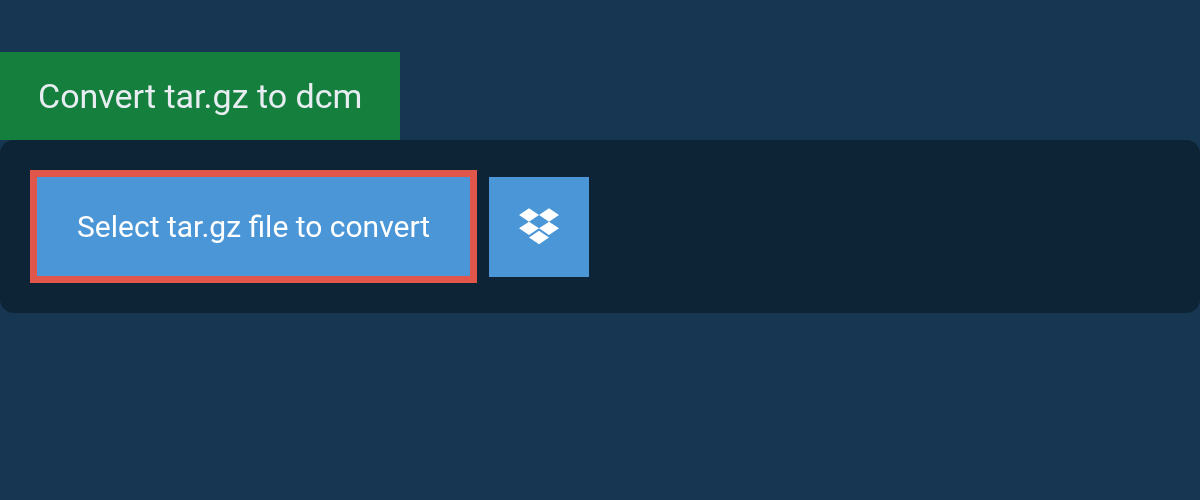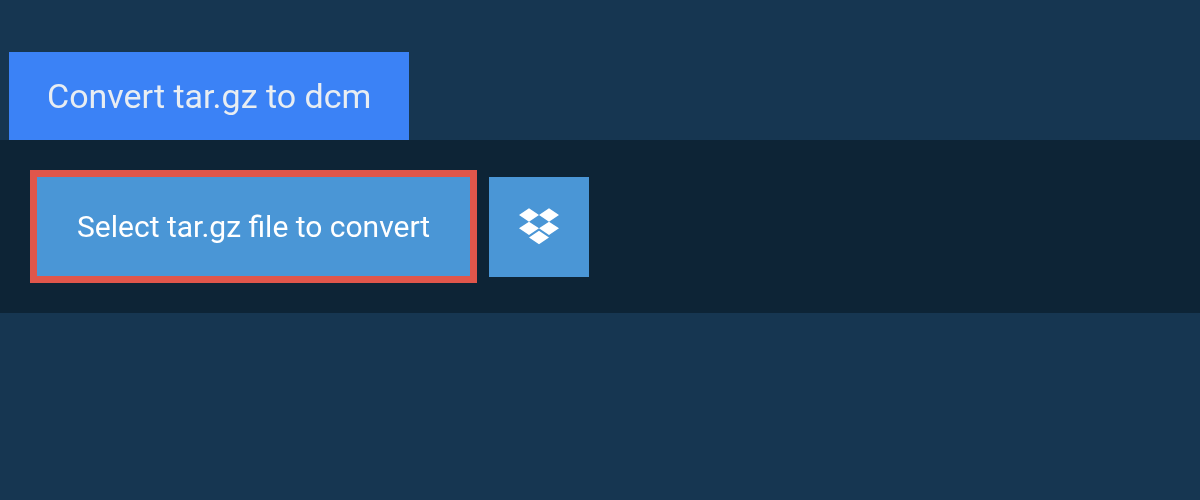--- a/index.html
+++ b/index.html
@@ -8,37 +8,37 @@
       box-sizing: border-box;
     }
     body {
       width: 1200px;
       height: 500px;
       background: #163651;
       font-family: -apple-system, BlinkMacSystemFont, "Segoe UI", Roboto, Helvetica, Arial, sans-serif;
       overflow: hidden;
     }
     .tab-container {
-      background: #3b82f6;
+      background: #15803d;
       display: inline-block;
       padding: 24px 38px;
       margin-top: 52px;
-      margin-left: 9px;
     }
     .tab-title {
       color: #e8edf2;
       font-size: 34px;
       font-weight: 400;
     }
     .panel {
       background: #0d2436;
       padding: 30px 30px;
       display: flex;
       align-items: center;
       gap: 12px;
+      border-radius: 14px;
     }
     .select-button {
       background: #4a96d6;
       border: 7px solid #e0564b;
       color: #ffffff;
       font-size: 30px;
       font-weight: 400;
       padding: 32px 40px;
       cursor: pointer;
       display: inline-flex;

